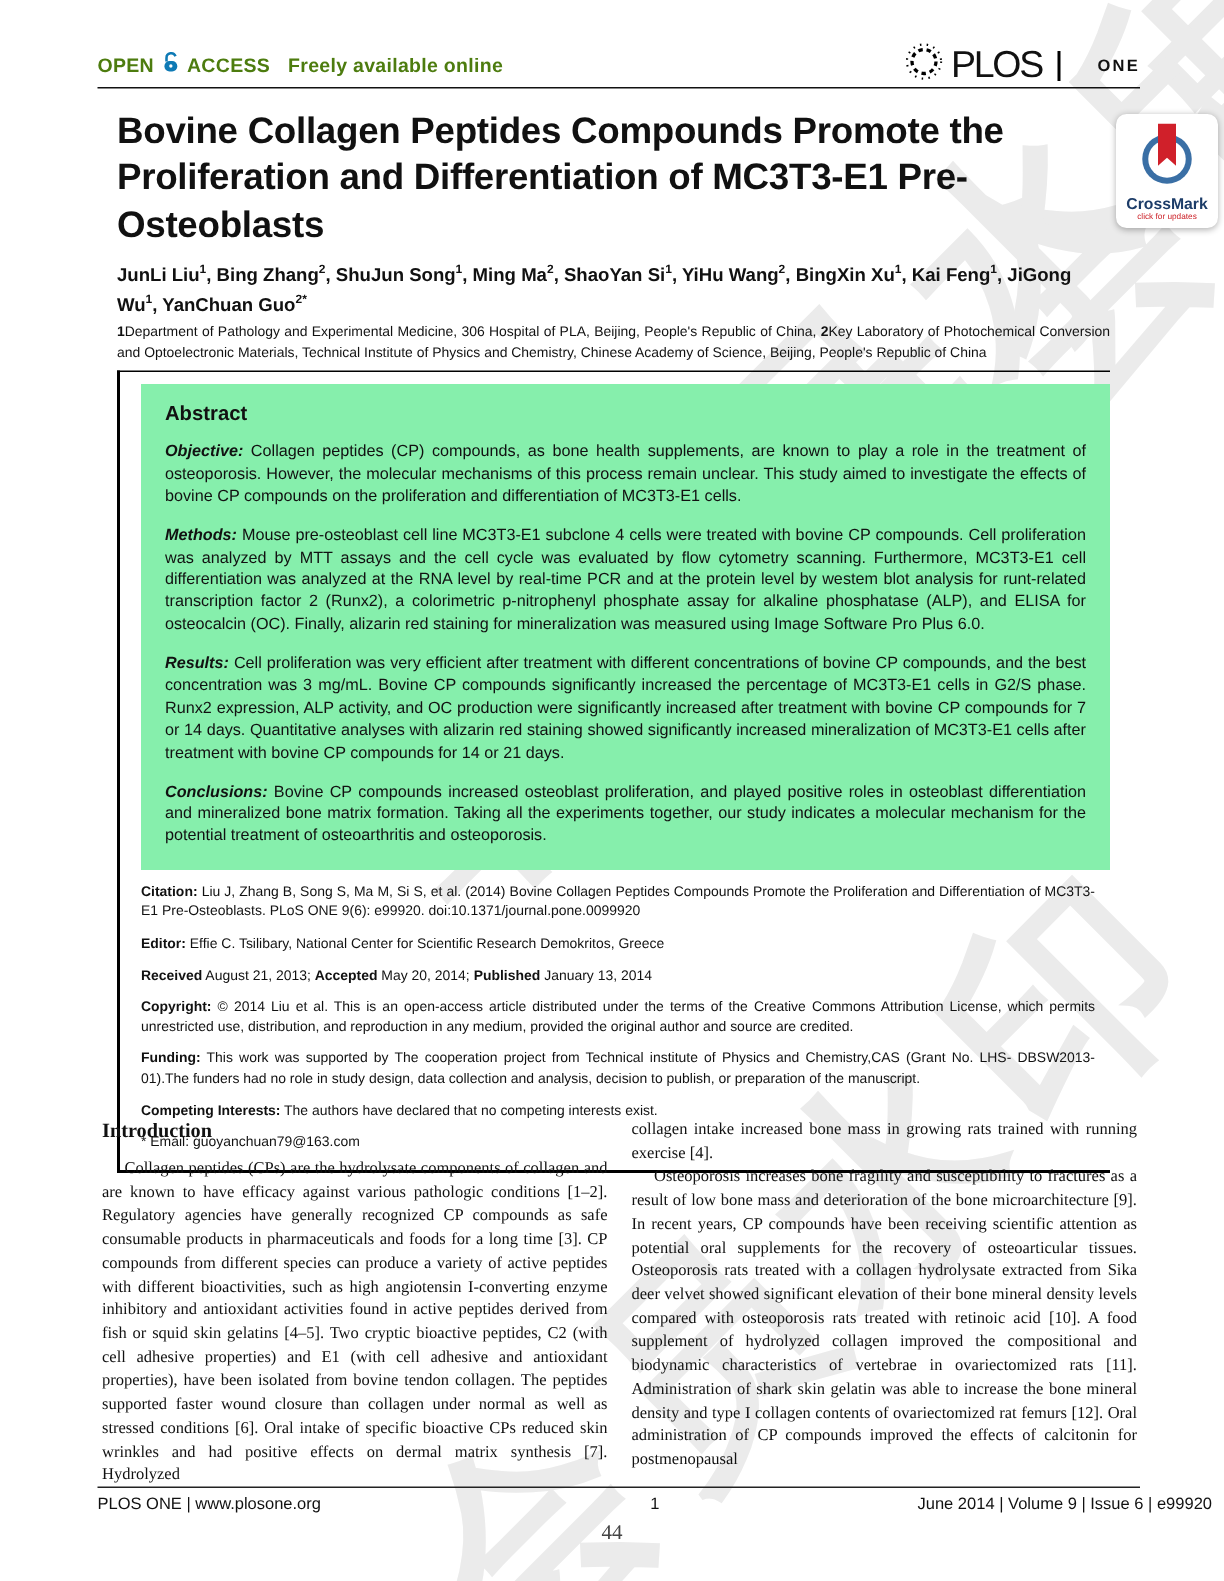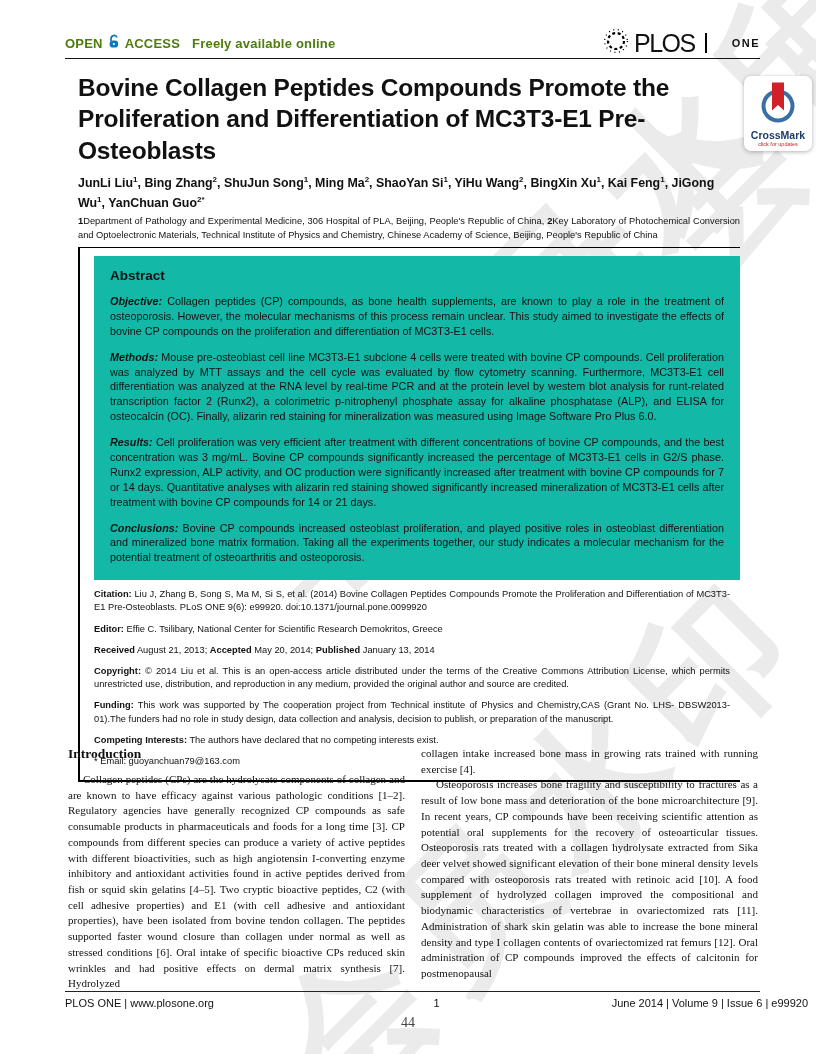--- a/index.html
+++ b/index.html
@@ -39,21 +39,21 @@
   .author::after{content:", ";}
   .author:last-child::after{content:"";}
   .affils{position:absolute;left:78px;top:214px;width:662px;font-size:9.3px;
           line-height:1.55;text-align:justify;}
   .affils .b{font-weight:bold;}
 
   
   .front{position:absolute;left:78px;top:247px;width:662px;box-sizing:border-box;
          border-top:1.6px solid #000;border-left:2.5px solid #000;
          border-bottom:2px solid #000;padding:8px 0 12px 14px;}
-  .abstract{background:#14b8a6;padding:12px 16px 4px;}
+  .abstract{background:#86efac;padding:12px 16px 4px;}
   .abs-heading{font-size:13.5px;font-weight:bold;margin:0 0 11px;}
   .abs-p{font-size:10.8px;line-height:1.38;text-align:justify;margin:0 0 11px;}
   .abs-label{font-weight:bold;font-style:italic;}
   .meta-p{font-size:9.3px;line-height:1.42;margin:8px 10px 0 0;text-align:justify;}
   .b{font-weight:bold;}
 
   
   .body-cols{position:absolute;left:68px;top:746px;width:690px;display:flex;gap:16px;}
   .col{width:337px;}
   .intro-heading{font-size:13.5px;font-weight:bold;margin:0 0 10px;font-family:Liberation Serif, serif;}

